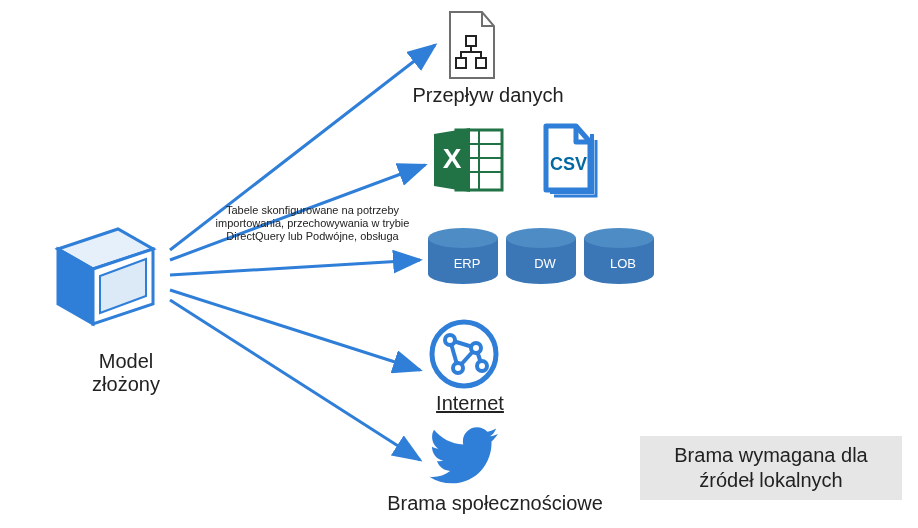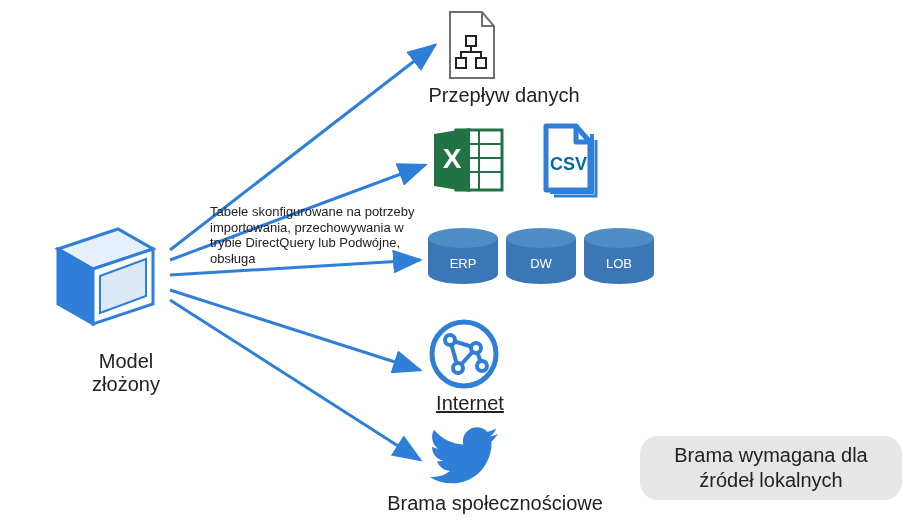--- a/index.html
+++ b/index.html
@@ -14,23 +14,23 @@
     overflow: hidden;
   }
   .label {
     position: absolute;
     font-size: 20px;
     line-height: 1.15;
     text-align: center;
   }
   .small-label {
     position: absolute;
-    font-size: 13px;
+    font-size: 11px;
     line-height: 1.2;
-    text-align: left;
+    text-align: center;
   }
   .db-row {
     position: absolute;
     display: flex;
     gap: 8px;
   }
   .db {
     width: 70px;
     height: 66px;
     position: relative;
@@ -50,21 +50,21 @@
     left: 0;
     width: 70px;
     height: 46px;
     background: #3b77b7;
     border-bottom-left-radius: 35px 10px;
     border-bottom-right-radius: 35px 10px;
   }
   .db .txt {
     position: absolute;
     top: 28px;
-    width: 70px;
+    width: 78px;
     text-align: center;
     color: #ffffff;
     font-size: 13px;
   }
   .note-box {
     position: absolute;
     background: #e6e6e6;
     text-align: center;
     font-size: 20px;
     line-height: 1.25;
@@ -120,21 +120,21 @@
     <path d="M10 4 H42 L54 18 V70 H10 Z" fill="none" stroke="#6e6e6e" stroke-width="2"></path>
     <path d="M42 4 V18 H54" fill="none" stroke="#6e6e6e" stroke-width="2"></path>
     <g stroke="#222" stroke-width="2" fill="none">
       <rect x="26" y="28" width="10" height="10"></rect>
       <rect x="16" y="50" width="10" height="10"></rect>
       <rect x="36" y="50" width="10" height="10"></rect>
       <path d="M31 38 V44 M31 44 H21 V50 M31 44 H41 V50"></path>
     </g>
   </svg>
 </div>
-<div class="label" style="left:404px; top:84px; width:200px;">Przepływ danych</div>
+<div class="label" style="left:388px; top:84px; width:200px;">Przepływ danych</div>
 
 <div class="icon-wrap" style="left:430px; top:124px;">
   <svg width="76" height="72" viewBox="0 0 76 72">
     <rect x="26" y="6" width="46" height="60" fill="#ffffff" stroke="#217346" stroke-width="3"></rect>
     <line x1="26" y1="20" x2="72" y2="20" stroke="#217346" stroke-width="2"></line>
     <line x1="26" y1="34" x2="72" y2="34" stroke="#217346" stroke-width="2"></line>
     <line x1="26" y1="48" x2="72" y2="48" stroke="#217346" stroke-width="2"></line>
     <line x1="49" y1="6" x2="49" y2="66" stroke="#217346" stroke-width="2"></line>
     <polygon points="4,10 40,4 40,68 4,62" fill="#217346"></polygon>
     <text x="22" y="44" font-size="28" font-weight="bold" fill="#ffffff" text-anchor="middle" font-family="Segoe UI,Arial">X</text>
@@ -188,13 +188,13 @@
 </div>
 <div class="label" style="left:410px; top:392px; width:120px;text-decoration:underline;">Internet</div>
 
 <div class="icon-wrap" style="left:428px; top:426px;">
   <svg width="72" height="62" viewBox="0 0 72 62">
     <path fill="#2f7ed8" d="M70 8c-2.5 1.1-5.2 1.9-8 2.2 2.9-1.7 5-4.4 6.1-7.7-2.7 1.6-5.6 2.7-8.8 3.3C56.7 3 53 1.3 49 1.3c-7.8 0-14.1 6.3-14.1 14.1 0 1.1.1 2.2.4 3.2C23.5 18 13 12.4 6 3.8c-1.2 2.1-1.9 4.5-1.9 7.1 0 4.9 2.5 9.2 6.3 11.7-2.3-.1-4.5-.7-6.4-1.8v.2c0 6.8 4.9 12.5 11.3 13.8-1.2.3-2.4.5-3.7.5-.9 0-1.8-.1-2.6-.2 1.8 5.6 7 9.7 13.1 9.8-4.8 3.8-10.9 6-17.4 6-1.1 0-2.2-.1-3.3-.2C8.4 55.1 15.7 57.3 23.6 57.3c25.8 0 39.9-21.4 39.9-39.9v-1.8C65.7 13.4 68.2 10.9 70 8z"></path>
   </svg>
 </div>
 <div class="label" style="left:370px; top:492px; width:250px;">Brama społecznościowe</div>
 
-<div class="note-box" style="left:640px; top:436px; width:262px; height:64px;border-radius:18px;">Brama wymagana dla źródeł lokalnych</div>
+<div class="note-box" style="left:640px; top:436px; width:262px; height:64px;">Brama wymagana dla źródeł lokalnych</div>
 
 </body></html>

